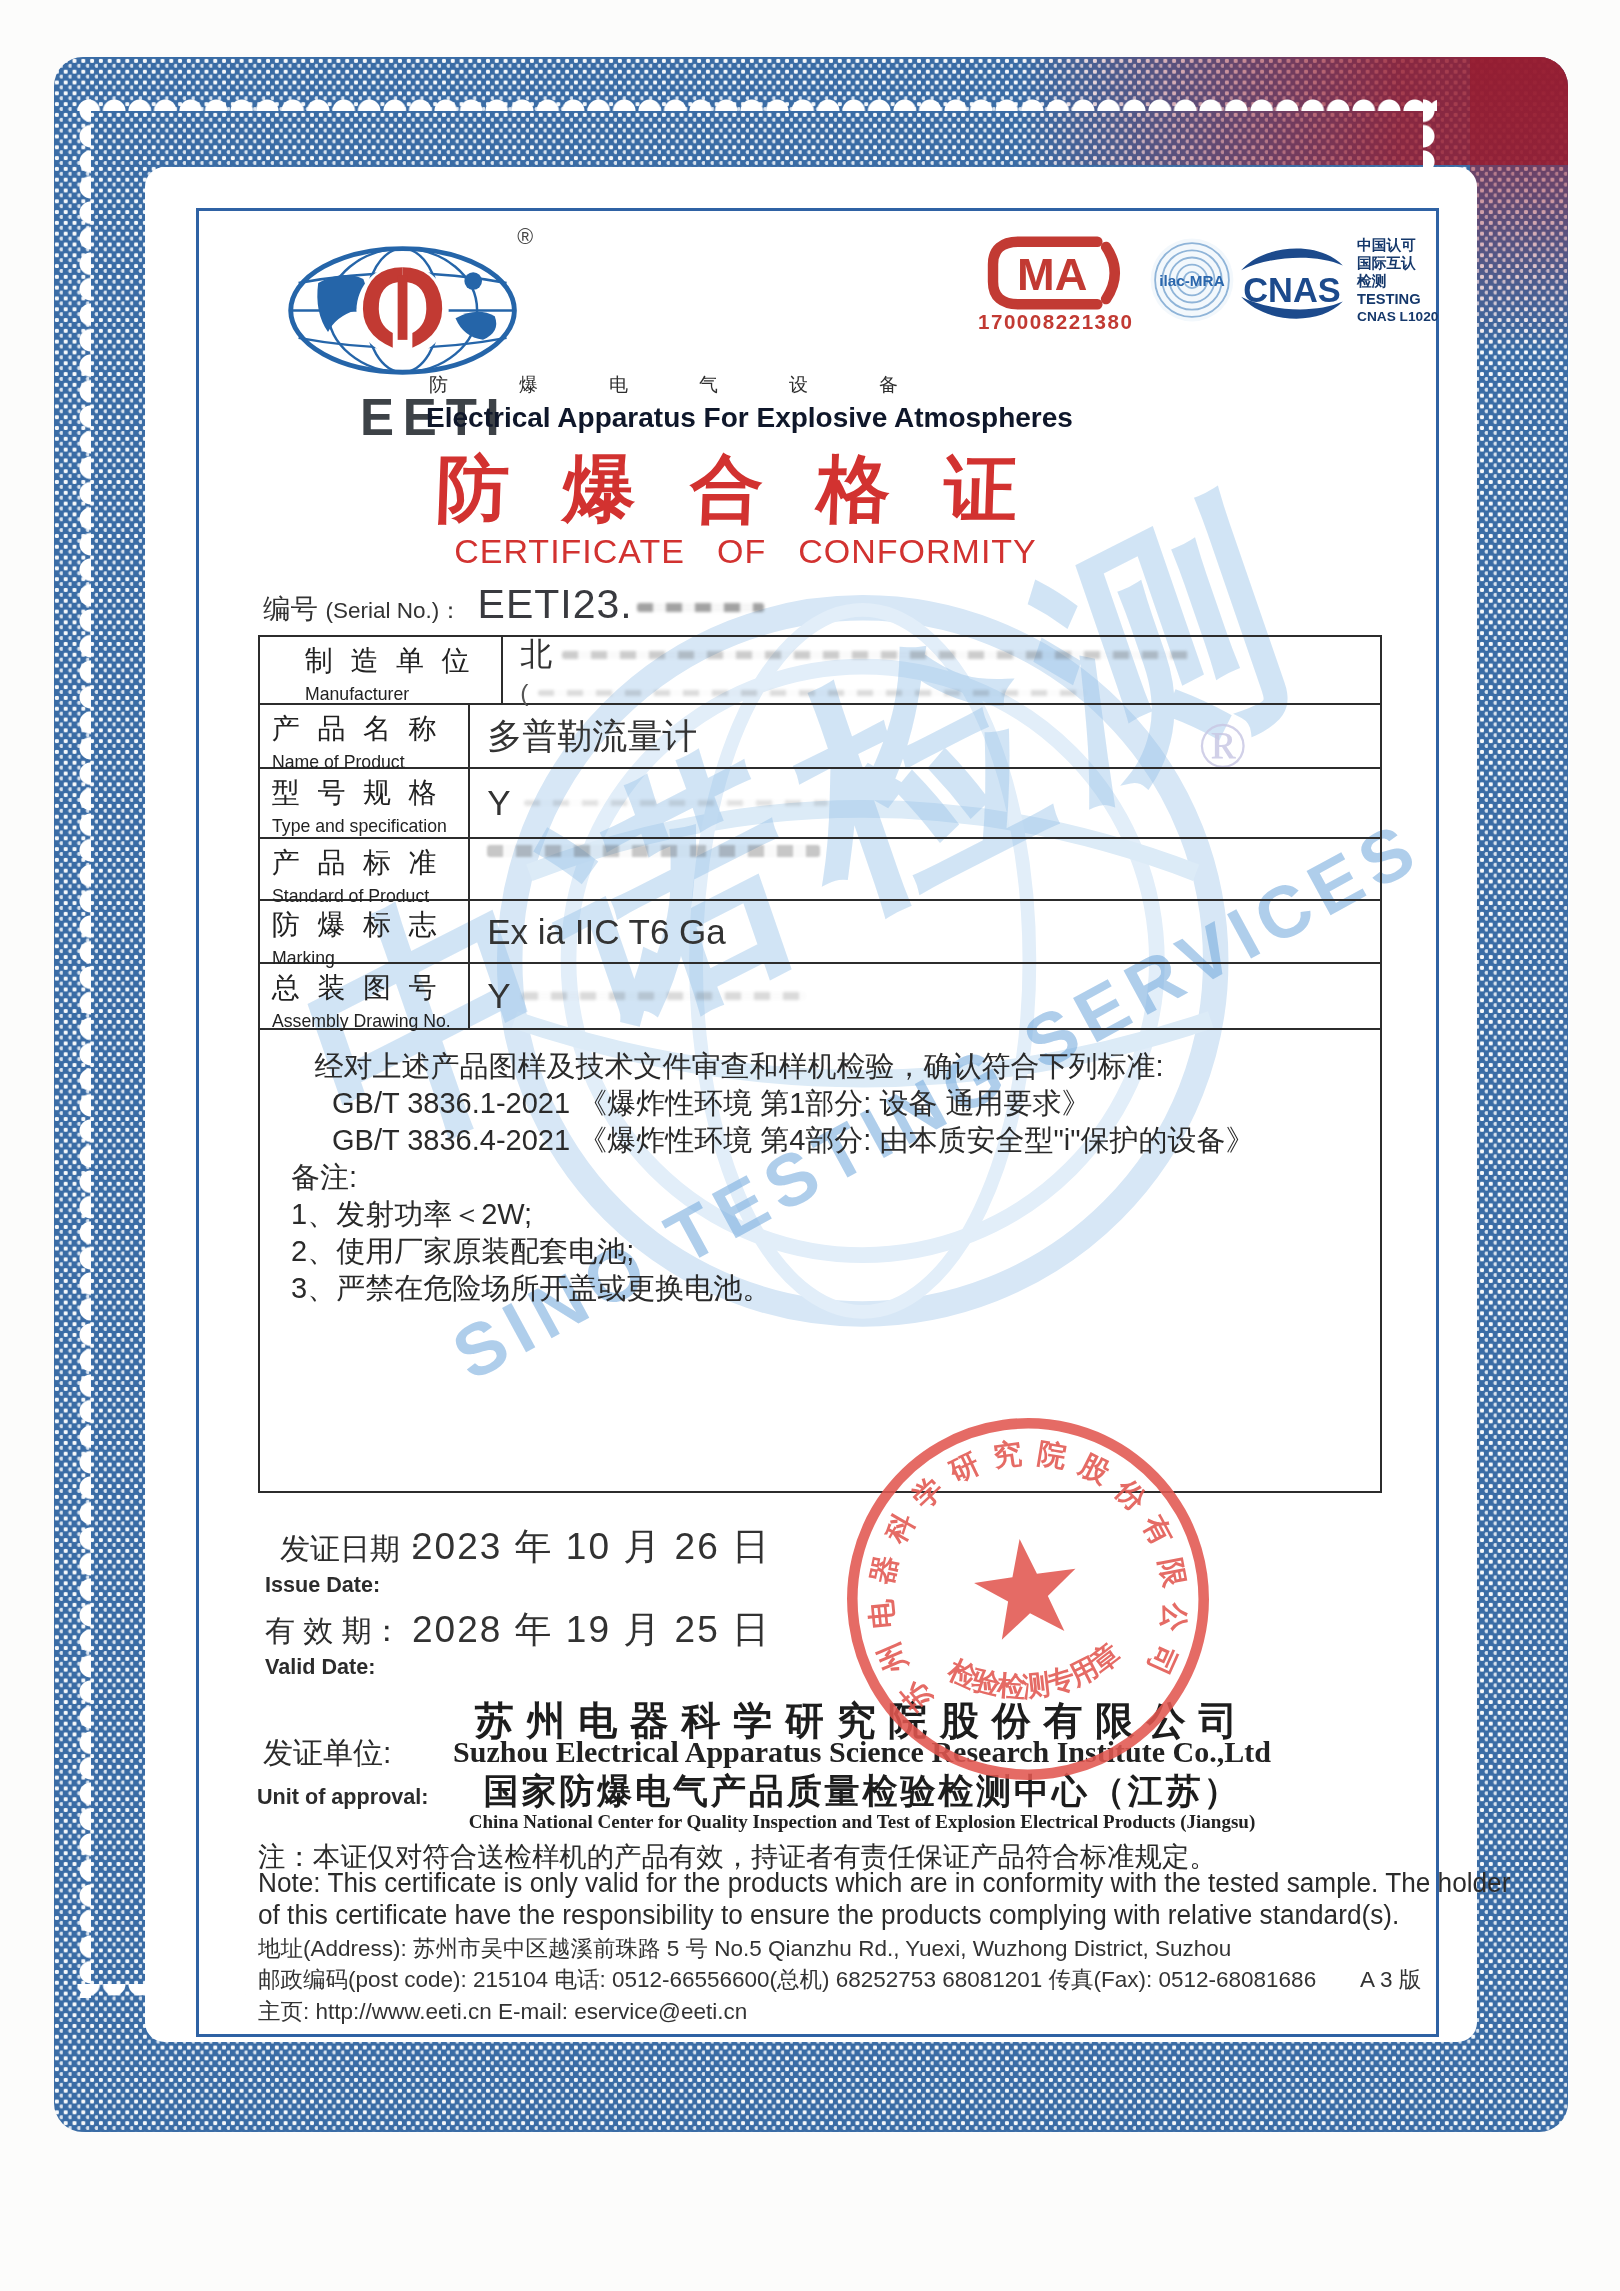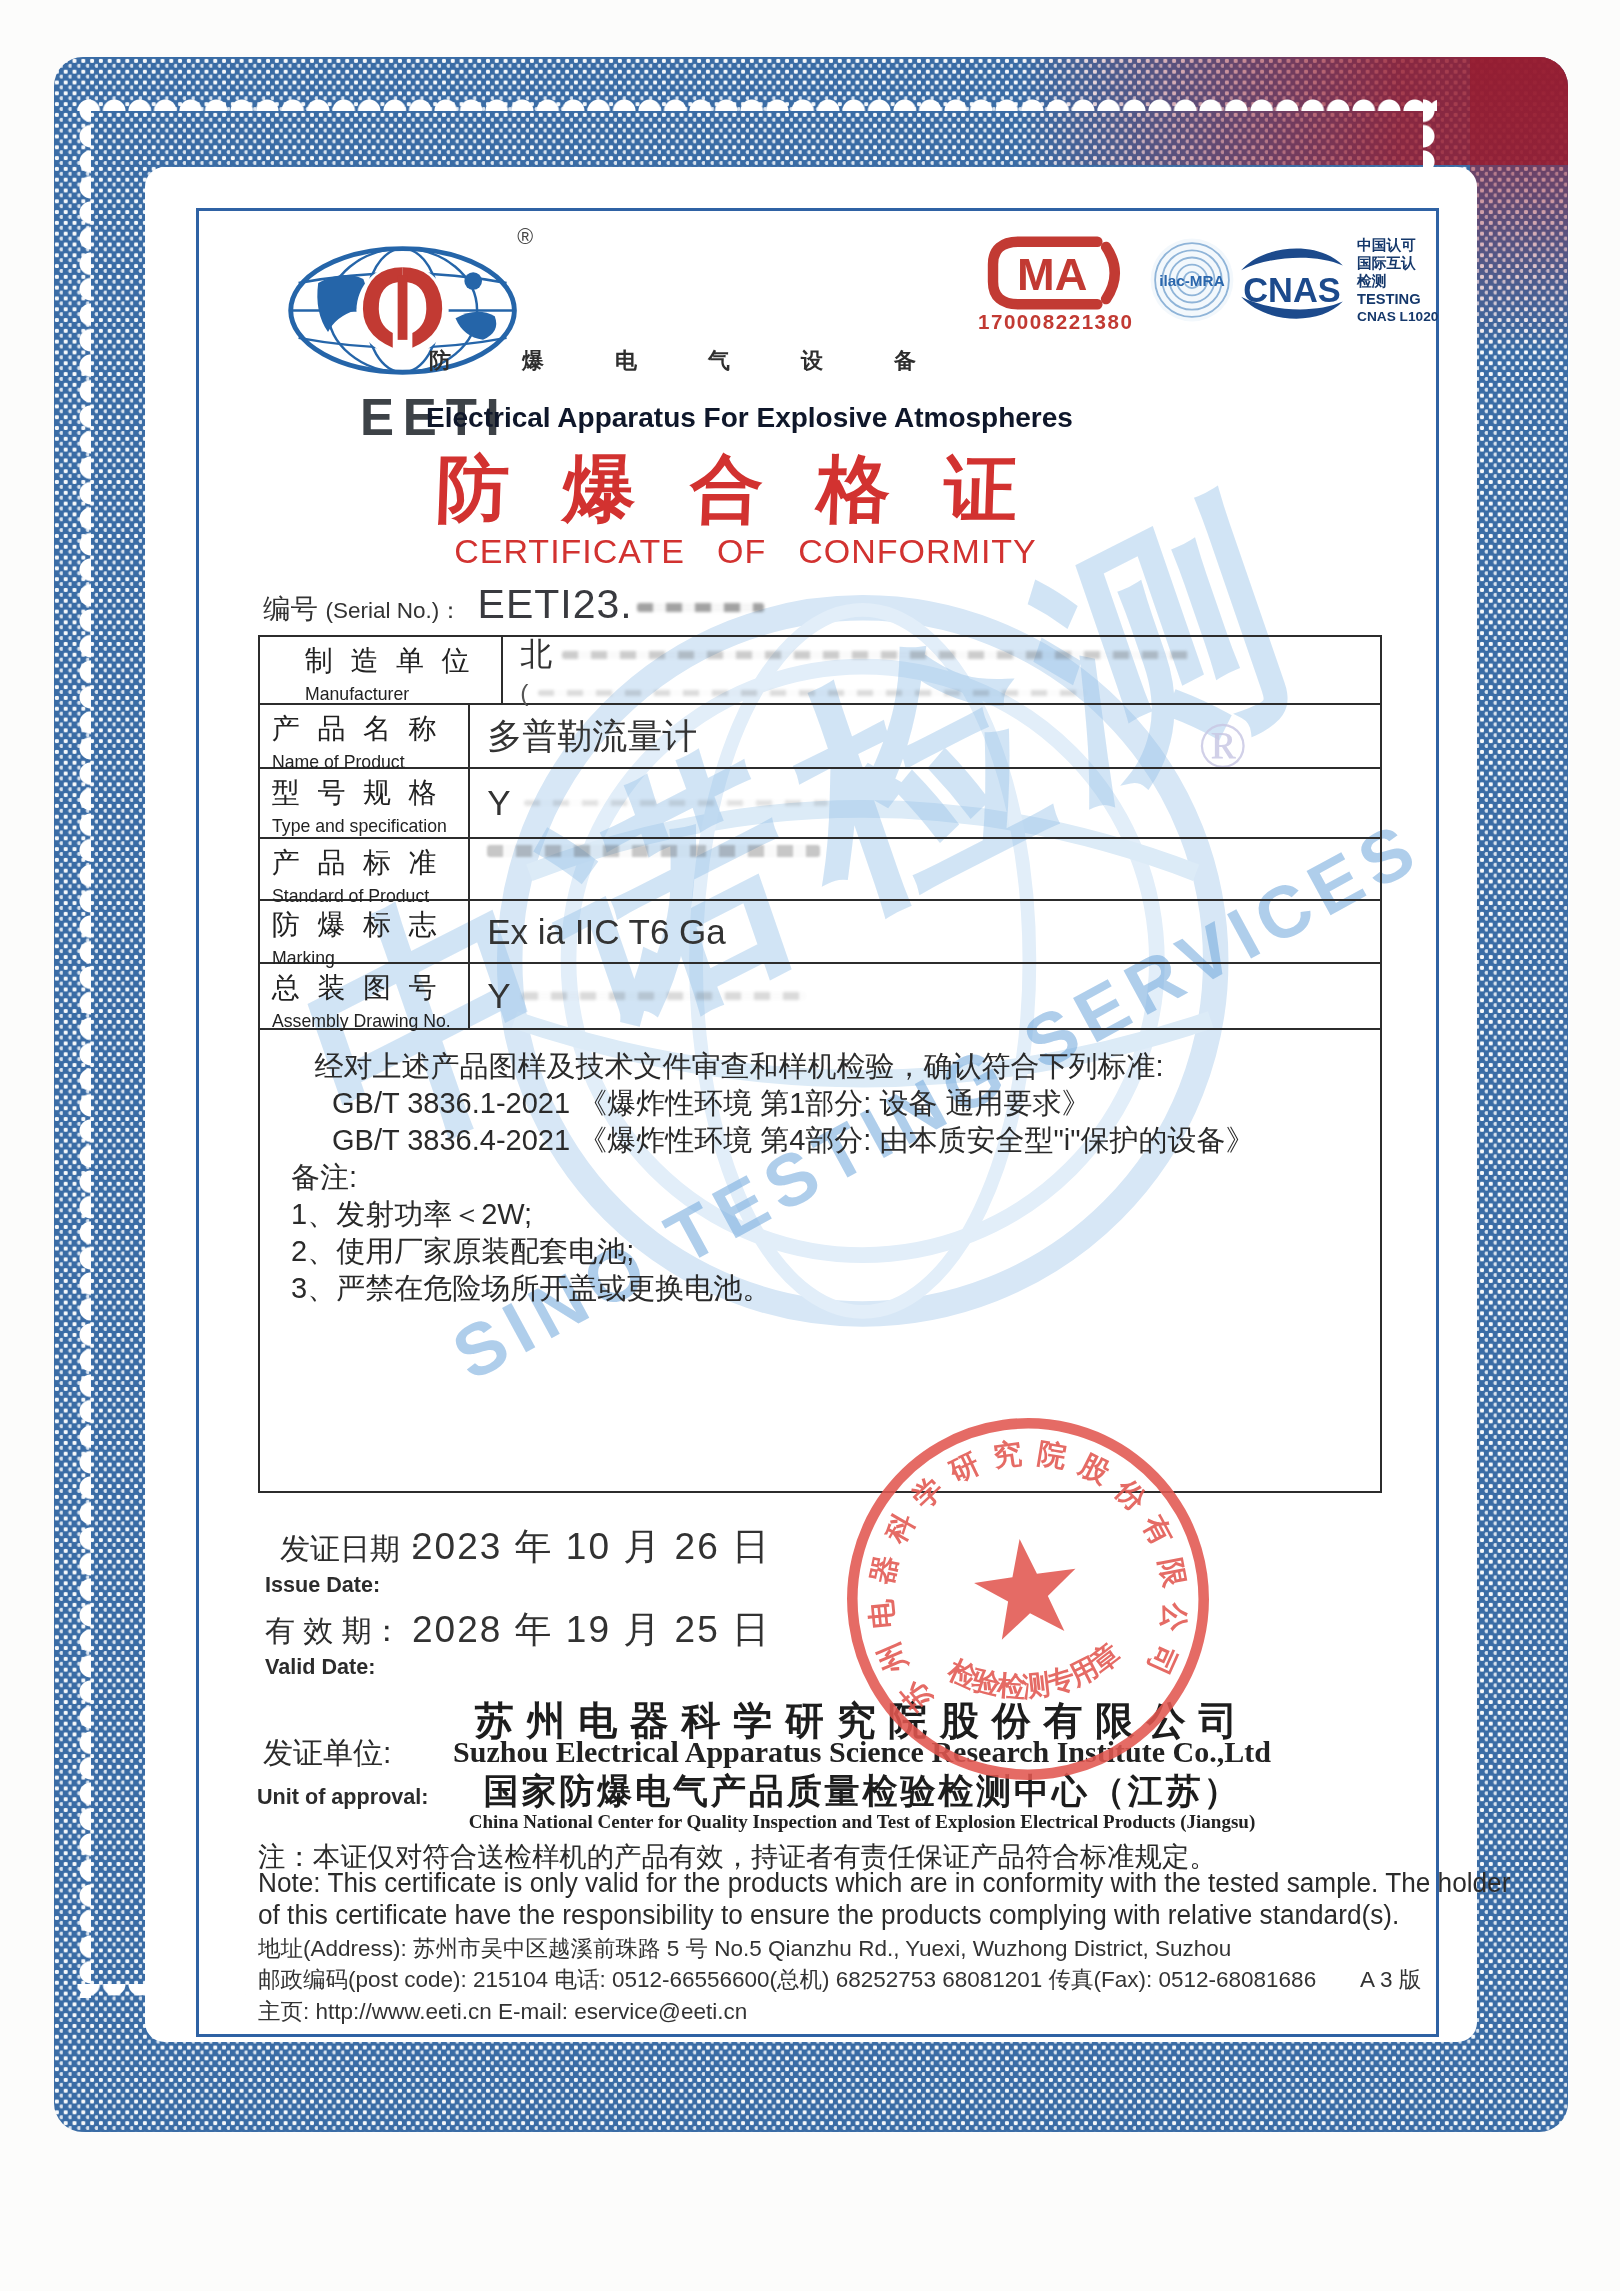--- a/index.html
+++ b/index.html
@@ -39,21 +39,21 @@
   .wm-sino{left:459px;top:1318px;font-size:73px;font-weight:800;white-space:nowrap;
            letter-spacing:8.8px;color:rgba(118,171,221,.58);
            transform:rotate(-28.5deg);transform-origin:left center;}
   .wm-reg{left:1198px;top:708px;font-size:65px;color:#c9c8e4;opacity:.85;font-family:"Liberation Serif",serif;}
   
   .content{position:absolute;left:0;top:0;width:1620px;height:2292px;z-index:2;}
   .abs{position:absolute;}
   .eeti-text{left:321px;top:388px;font-size:51px;font-weight:700;letter-spacing:8.8px;color:#3d4247;margin-left:39px;}
   .cma-num{left:978px;top:310px;font-size:20.6px;font-weight:bold;color:#c23a33;letter-spacing:1.5px;}
   .accred{left:1357px;top:236px;font-size:14.7px;font-weight:bold;color:#15386b;line-height:18px;white-space:nowrap;}
-  .title-cn{left:429px;top:346px;font-size:22px;color:#2e2e2e;letter-spacing:71px;white-space:nowrap;font-weight:700;}
+  .title-cn{left:429px;top:372px;font-size:19px;color:#2e2e2e;letter-spacing:71px;white-space:nowrap;font-weight:400;}
   .title-en{left:420px;top:402px;width:659px;text-align:center;font-size:28px;font-weight:bold;color:#0f172a;}
   .title-red-cn{left:436px;top:441px;font-size:73px;font-weight:700;color:#d23230;letter-spacing:54px;
                 white-space:nowrap;font-family:"Liberation Serif",serif;transform:skewX(-2deg);}
   .title-red-en{left:420px;top:532px;width:651px;text-align:center;font-size:34px;font-weight:400;
                 color:#d23230;letter-spacing:1px;word-spacing:21.6px;}
   .serial{left:263px;top:581px;display:flex;align-items:baseline;}
   .serial .cnl{font-size:27.4px;color:#333;}
   .serial .enl{font-size:22.5px;color:#333;margin-left:7.8px;}
   .serial .val{font-size:41px;color:#393a3f;margin-left:15.7px;letter-spacing:1px;}
   .smudge{display:inline-block;height:8.8px;border-radius:2.9px;filter:blur(1.5px);

